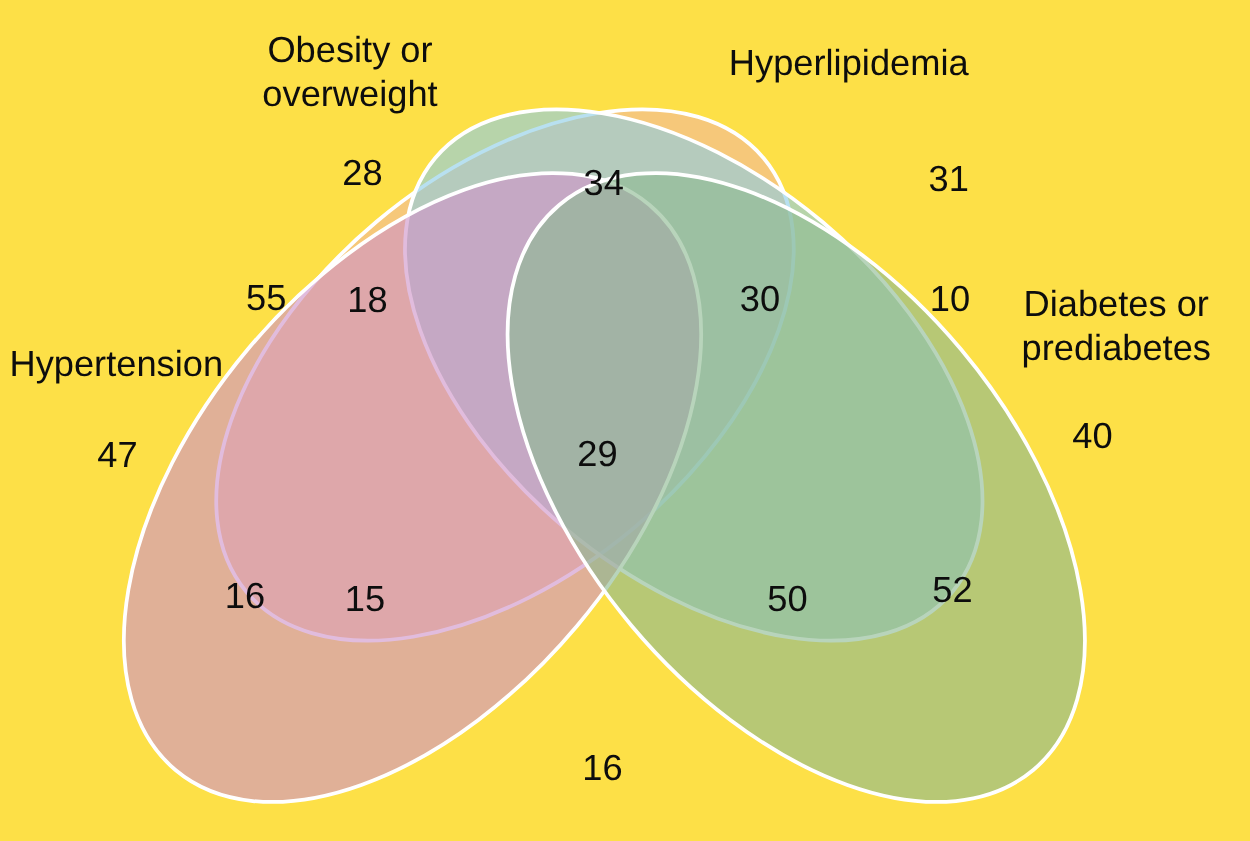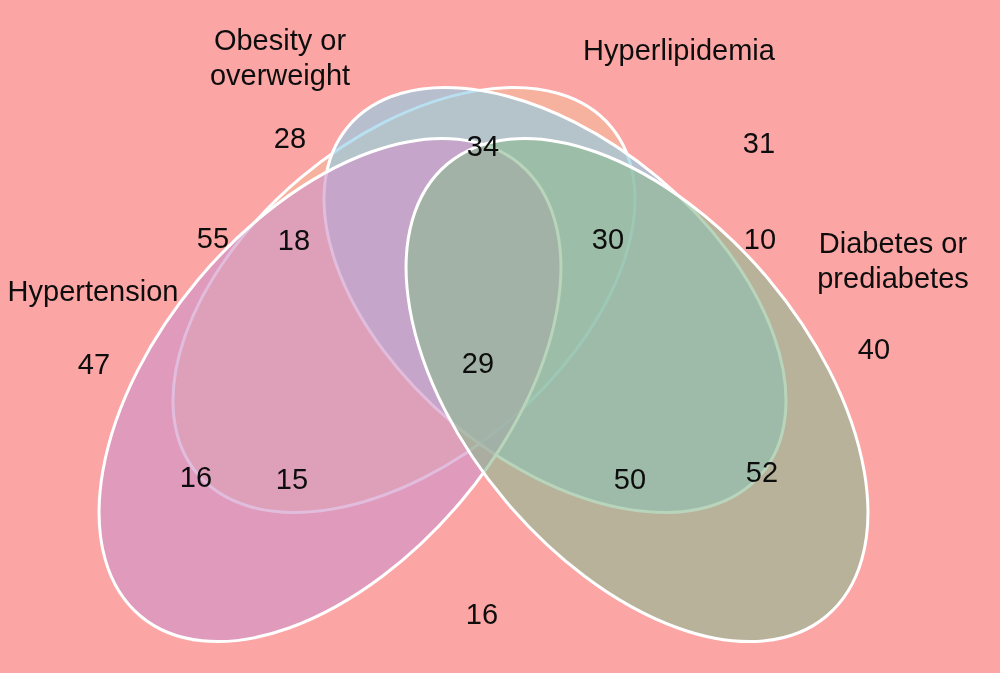--- a/index.html
+++ b/index.html
@@ -11,21 +11,21 @@
   body {
     font-family: "Liberation Sans", sans-serif;
     width: 1000px;
     height: 673px;
     overflow: hidden;
   }
   #venn-figure {
     position: relative;
     width: 1000px;
     height: 673px;
-    background: #fca5a5;
+    background: #fde047;
   }
   #venn-svg {
     position: absolute;
     left: 0;
     top: 0;
     width: 1000px;
     height: 673px;
     display: block;
   }
   .set-ellipse {

